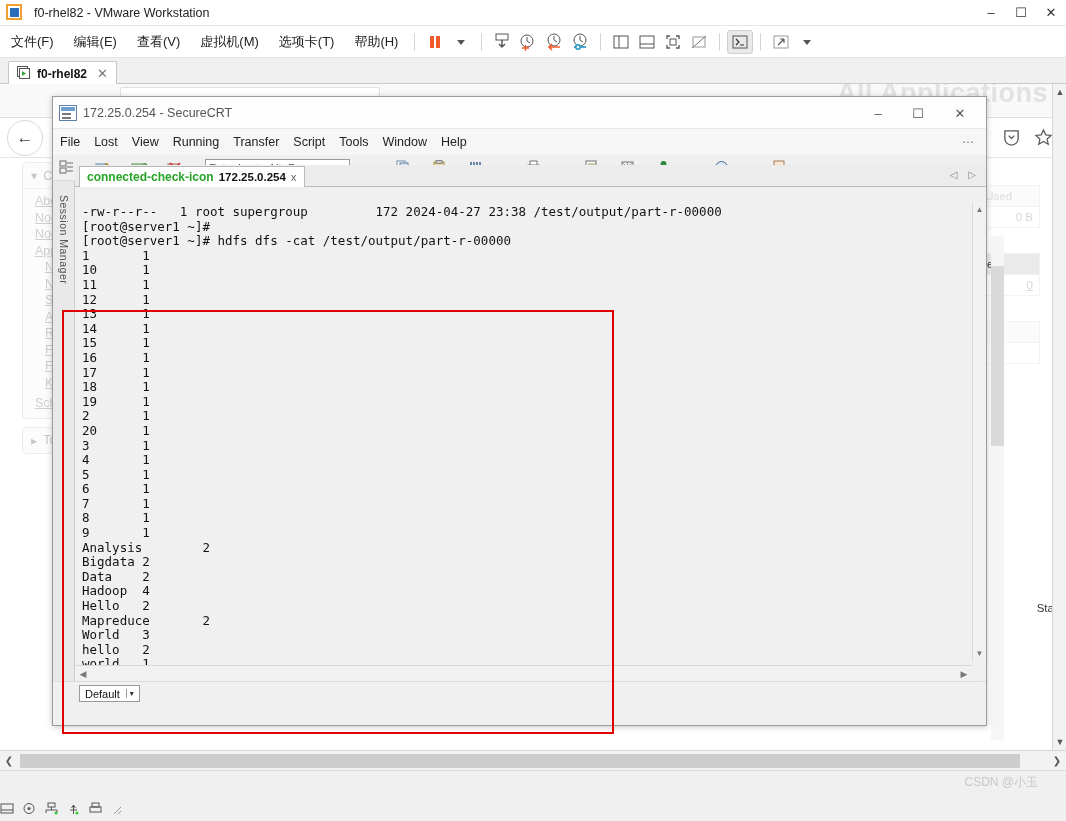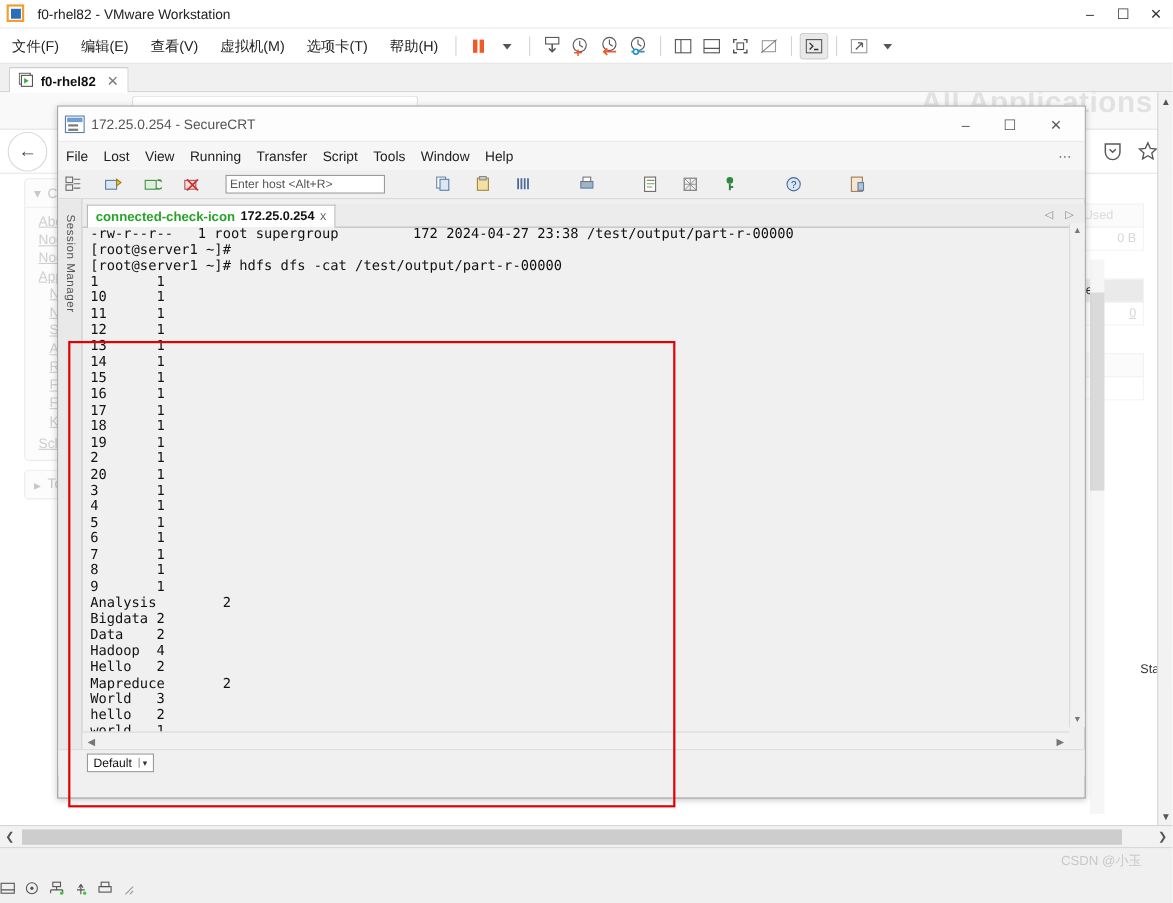--- a/index.html
+++ b/index.html
@@ -125,21 +125,21 @@
      border-bottom:1px solid #dadada; padding-left:4px; }
   .crt-host { width:145px; height:17px; border:1px solid #9a9a9a; background:#fff; color:#555;
      font-size:11px; display:flex; align-items:center; padding:0 3px; margin-left:4px; }
   .crt-ti { width:19px; height:19px; display:flex; align-items:center; justify-content:center; }
 
   .crt-sessmgr { position:absolute; left:0; top:84px; width:22px; bottom:44px; background:#e9e9e9;
      border-right:1px solid #cdcdcd; }
   .crt-sessmgr span { display:block; writing-mode:vertical-rl; font-size:10.5px; color:#555;
      margin:14px auto 0; letter-spacing:.5px; }
 
-  .crt-tabrow { position:absolute; left:22px; top:88px; right:0; height:22px; background:#ececec;
+  .crt-tabrow { position:absolute; left:22px; top:68px; right:0; height:22px; background:#ececec;
      border-bottom:1px solid #b9b9b9; }
   .crt-sesstab { position:absolute; left:4px; top:1px; height:21px; padding:0 7px; background:#fff;
      border:1px solid #b9b9b9; border-bottom:none; display:flex; align-items:center; gap:5px;
      font-size:11.5px; font-weight:bold; color:#111; }
   .crt-sesstab .tick { color:#28a428; font-size:12px; }
   .crt-sesstab .x { color:#666; font-weight:normal; }
   .crt-tabarrows { position:absolute; right:6px; top:4px; font-size:10px; color:#888; letter-spacing:4px; }
 
   .crt-term { position:absolute; left:22px; top:106px; right:14px; bottom:44px; background:transparent;
      font-family:"DejaVu Sans Mono","Liberation Mono",monospace; font-size:12.5px; color:#111;

